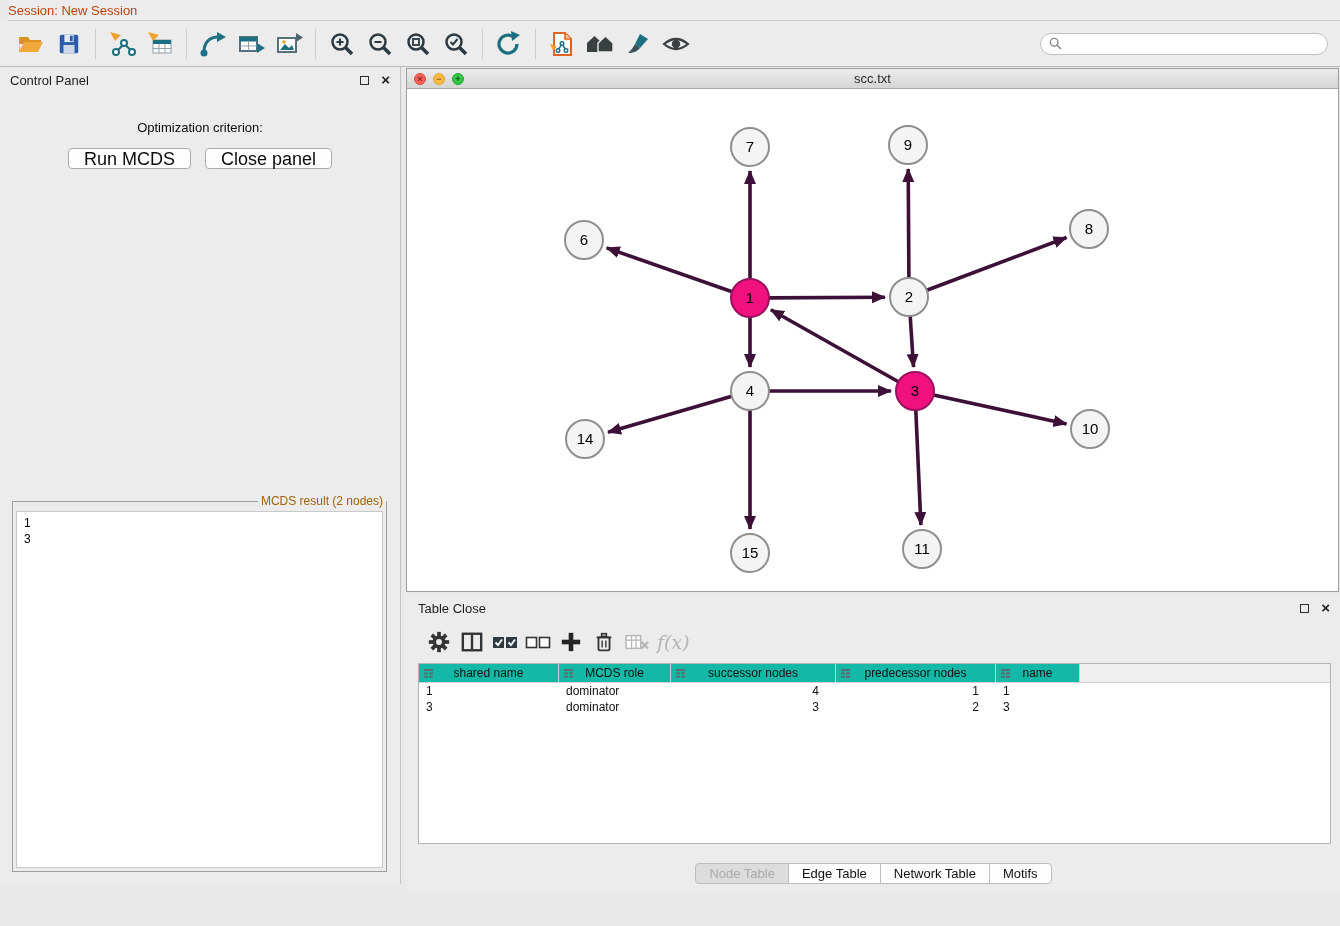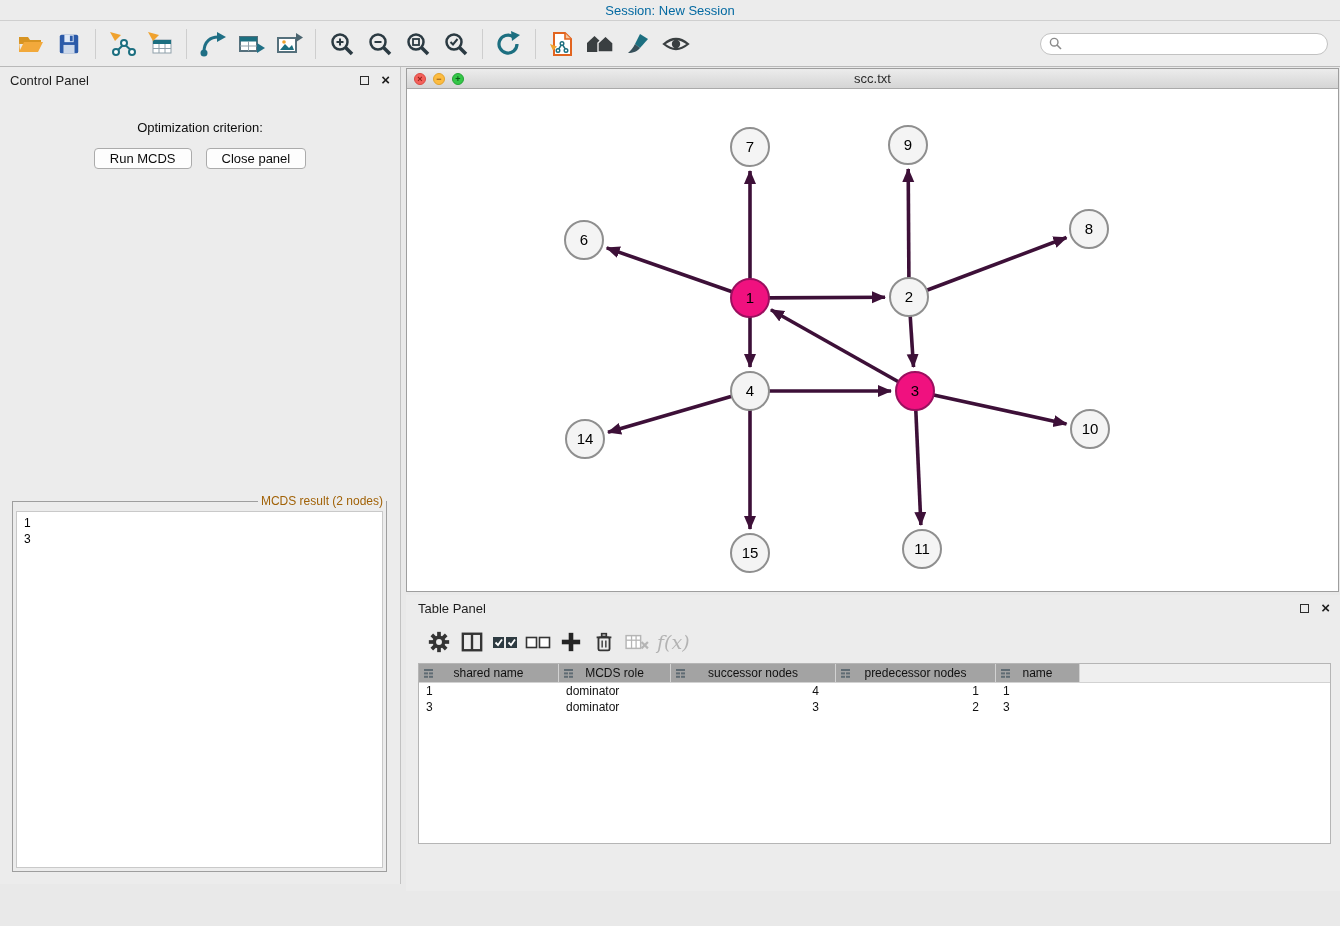--- a/index.html
+++ b/index.html
@@ -2,21 +2,21 @@
 <html><head>
 <meta charset="utf-8">
 <style>
   * { margin:0; padding:0; box-sizing:border-box; }
   html,body { width:1340px; height:926px; }
   body { font-family:"Liberation Sans", sans-serif; background:#e9e9e9; overflow:hidden; }
   .app { position:relative; width:1340px; height:926px; background:#e9e9e9; }
 
   
   .titlebar { height:21px; background:#ececec; border-bottom:1px solid #cfcfcf;
-    text-align:center; line-height:21px; font-size:13px; color:#0369a1; }
+    line-height:21px; font-size:13px; color:#c2410c;margin-left:8px; }
 
   
   .toolbar { height:46px; background:#ececec; border-bottom:1px solid #b9b9b9;
     display:flex; align-items:center; padding:0 12px; }
   .tool-btn { width:38px; height:36px; display:flex; align-items:center; justify-content:center; border-radius:4px; }
   .tool-btn svg { display:block; }
   .tb-sep { width:1px; height:30px; background:#cecece; margin:0 7px; }
   .search-box { margin-left:auto; width:288px; height:22px; background:#fff;
     border:1px solid #c2c2c2; border-radius:12px; display:flex; align-items:center; padding:0 8px; }
 
@@ -35,21 +35,21 @@
   .cp-tab { font-size:12px; color:#1d1d1d; background:#fbfbfb; border:1px solid #bdbdbd;
     border-bottom:none; padding:3px 13px; margin-right:-1px; }
   .cp-tab:first-child { border-top-left-radius:4px; }
   .cp-tab:last-child { border-top-right-radius:4px; }
   .cp-tab.sel { background:#dddddd; color:#b2b2b2; }
   .opt-label { text-align:center; margin-top:27px; font-size:13px; color:#0c0c0c; }
   .combo { margin:9px auto 0; width:312px; height:22px; background:#fff; border:1px solid #a9a9a9;
     border-radius:4px; display:flex; align-items:center; justify-content:space-between;
     font-size:13px; color:#0c0c0c; padding:0 6px 0 10px; }
   .btn-row { display:flex; justify-content:center; gap:14px; margin-top:13px; }
-  .cp-btn { height:21px; font-size:13px; color:#0c0c0c; background:#fdfdfd;
+  .cp-btn { height:21px; font-size:18px; color:#0c0c0c; background:#fdfdfd;
     border:1px solid #ababab; border-radius:4px; padding:0 15px; font-family:"Liberation Sans",sans-serif; }
   .result-box { position:absolute; left:12px; right:13px; top:427px; bottom:12px;
     border:1px solid #9e9e9e; background:#ececec; padding:3px; }
   .result-box legend { font-size:12px; color:#a16207; padding:0 3px; margin-left:3px;text-align:right; }
   .result-list { width:100%; height:100%; background:#fff; border:1px solid #c9c9c9;
     font-size:12px; color:#000; padding:3px 7px; overflow:hidden; }
   .result-line { line-height:16px; }
 
   
   .network-window { position:absolute; left:406px; top:1px; width:933px; height:524px;
@@ -67,21 +67,21 @@
   #graph-svg text { font-family:"Liberation Sans",sans-serif; font-size:15px; fill:#000; }
 
   
   .table-panel { position:absolute; left:406px; top:528px; width:934px; height:296px; background:#ececec; }
   .tp-toolbar { display:flex; align-items:center; gap:7px; padding:8px 0 8px 20px; }
   .tp-ico { display:flex; align-items:center; justify-content:center; width:26px; height:26px; }
   .fx { font-family:"DejaVu Serif", serif; font-style:italic; font-size:19px; color:#b3b3b3; }
   .tp-table { margin:0 9px 0 12px; background:#fff; border:1px solid #b5b5b5; height:181px; overflow:hidden; }
   .thead { display:flex; height:19px; background:#efefef; border-bottom:1px solid #d2d2d2; }
   .th { position:relative; display:flex; align-items:center; justify-content:center;
-    font-size:12px; color:#111; border-right:1px solid #d2d2d2; background:#a3a3a3; }
+    font-size:12px; color:#111; border-right:1px solid #d2d2d2; background:#14b8a6; }
   .th .mini { position:absolute; left:5px; top:5px; }
   .trow { display:flex; height:16px; }
   .td { font-size:12px; color:#111; display:flex; align-items:center; padding:0 7px; }
   .td.right { justify-content:flex-end; padding-right:17px; }
   .tp-tabs { position:absolute; bottom:7px; left:0; right:0; display:flex; justify-content:center; }
   .tp-tab { font-size:13px; color:#111; background:#fdfdfd; border:1px solid #bdbdbd;
     padding:2px 13px; margin-right:-1px; }
   .tp-tab:first-child { border-top-left-radius:4px; border-bottom-left-radius:4px; }
   .tp-tab:last-child { border-top-right-radius:4px; border-bottom-right-radius:4px; }
   .tp-tab.sel { background:#dcdcdc; color:#aaaaaa; }
@@ -347,21 +347,21 @@
           </g>
           <g>
             <circle cx="343" cy="464" r="19" fill="#f4f4f4" stroke="#8f8f8f" stroke-width="2"></circle>
             <text x="343" y="469" text-anchor="middle">15</text>
           </g>
         </svg>
     </div>
 
     <div class="table-panel">
       <div class="panel-header" style="padding-left:12px;">
-        <span>Table Panel</span>
+        <span>Table Close</span>
         <span class="spacer"></span>
         <span class="float-ico"></span>
         <span class="close-ico">×</span>
       </div>
 
       <div class="tp-toolbar">
         <span class="tp-ico">
           <svg width="24" height="24" viewBox="0 0 26 26">
             <g fill="#343434">
               <rect x="11" y="2" width="4" height="22"></rect>
@@ -497,16 +497,22 @@
             <div class="trow">
               <div class="td" style="width: 140px;">3</div>
               <div class="td" style="width: 112px;">dominator</div>
               <div class="td right" style="width: 165px;">3</div>
               <div class="td right" style="width: 160px;">2</div>
               <div class="td" style="width: 84px;">3</div>
             </div>
           </div>
       </div>
 
+      <div class="tp-tabs" id="table-tabs">
+          <div class="tp-tab sel">Node Table</div>
+          <div class="tp-tab">Edge Table</div>
+          <div class="tp-tab">Network Table</div>
+          <div class="tp-tab">Motifs</div>
+        </div>
     </div>
   </div>
 
 </div>
 
 </body></html>

